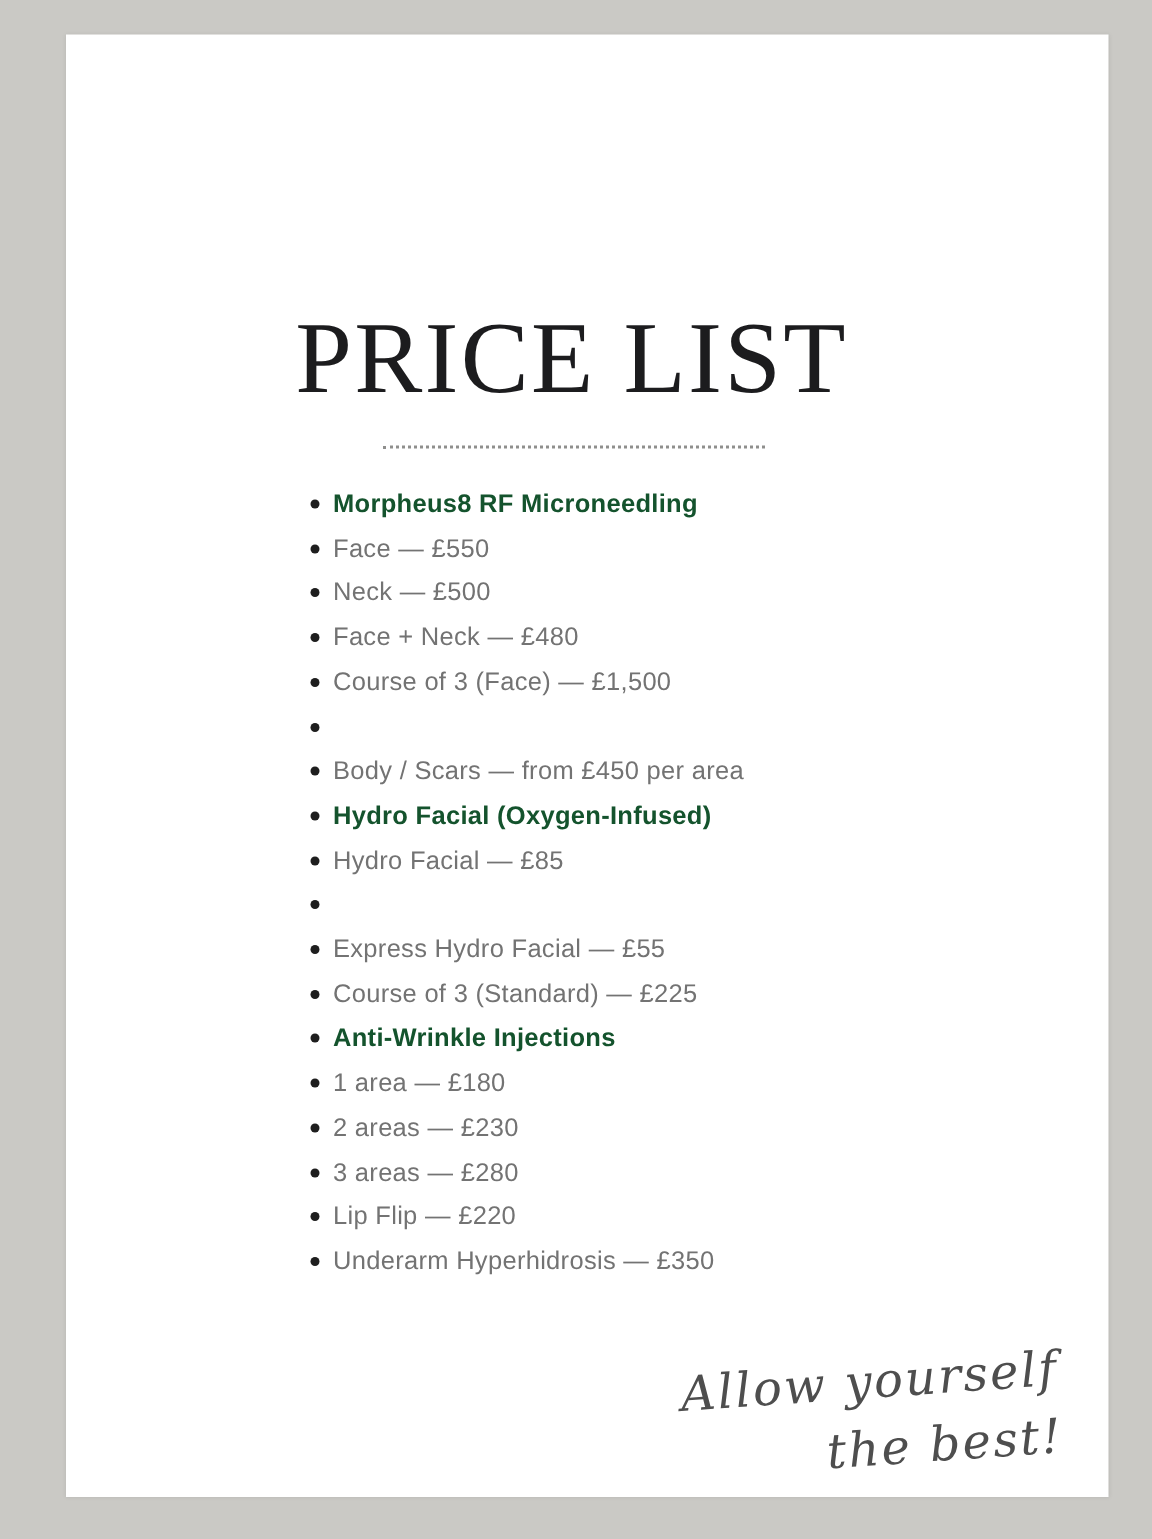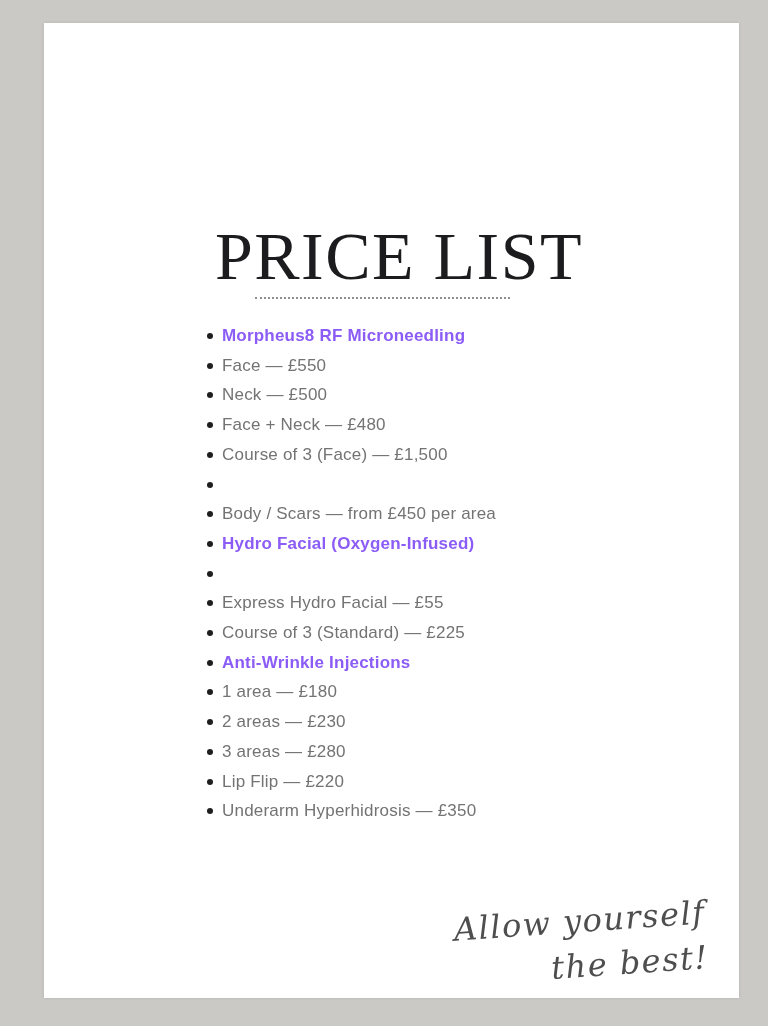--- a/index.html
+++ b/index.html
@@ -25,21 +25,21 @@
     width: 695px;
     height: 975px;
     background: #ffffff;
     box-shadow: 0 0 3px rgba(0,0,0,0.10);
   }
   .title {
     position: absolute;
     top: 181px;
     left: 0;
     width: 674px;
-    margin: 18px;
+    margin: 0;
     text-align: center;
     font-family: "Liberation Serif", serif;
     font-weight: 400;
     font-size: 68px;
     line-height: 1;
     letter-spacing: 1.5px;
     color: #1c1c1e;
     white-space: nowrap;
   }
   .separator {
@@ -60,21 +60,21 @@
   }
   .price-list li {
     font-size: 17px;
     line-height: 29.7px;
     color: #737373;
     letter-spacing: 0.2px;
     white-space: nowrap;
   }
   .price-list li.heading {
     font-weight: 700;
-    color: #8b5cf6;
+    color: #14532d;
   }
   .bullet {
     display: inline-block;
     width: 6px;
     height: 6px;
     border-radius: 50%;
     background: #1e1e1e;
     margin-right: 9px;
     vertical-align: 2px;
   }
@@ -105,20 +105,21 @@
 
     <ul class="price-list">
         <li class="heading"><span class="bullet"></span><span>Morpheus8 RF Microneedling</span></li>
         <li><span class="bullet"></span><span>Face — £550</span></li>
         <li><span class="bullet"></span><span>Neck — £500</span></li>
         <li><span class="bullet"></span><span>Face + Neck — £480</span></li>
         <li><span class="bullet"></span><span>Course of 3 (Face) — £1,500</span></li>
         <li><span class="bullet"></span></li>
         <li><span class="bullet"></span><span>Body / Scars — from £450 per area</span></li>
         <li class="heading"><span class="bullet"></span><span>Hydro Facial (Oxygen-Infused)</span></li>
+        <li><span class="bullet"></span><span>Hydro Facial — £85</span></li>
         <li><span class="bullet"></span></li>
         <li><span class="bullet"></span><span>Express Hydro Facial — £55</span></li>
         <li><span class="bullet"></span><span>Course of 3 (Standard) — £225</span></li>
         <li class="heading"><span class="bullet"></span><span>Anti-Wrinkle Injections</span></li>
         <li><span class="bullet"></span><span>1 area — £180</span></li>
         <li><span class="bullet"></span><span>2 areas — £230</span></li>
         <li><span class="bullet"></span><span>3 areas — £280</span></li>
         <li><span class="bullet"></span><span>Lip Flip — £220</span></li>
         <li><span class="bullet"></span><span>Underarm Hyperhidrosis — £350</span></li>
       </ul>

